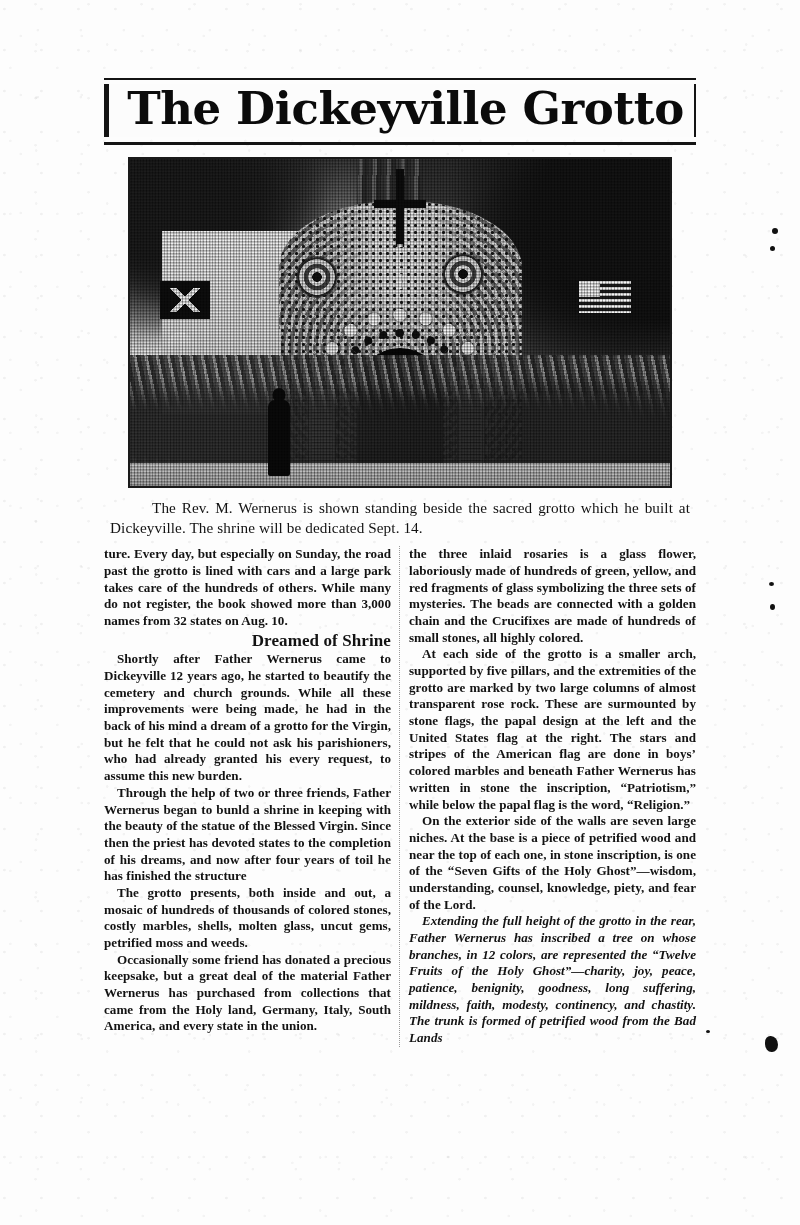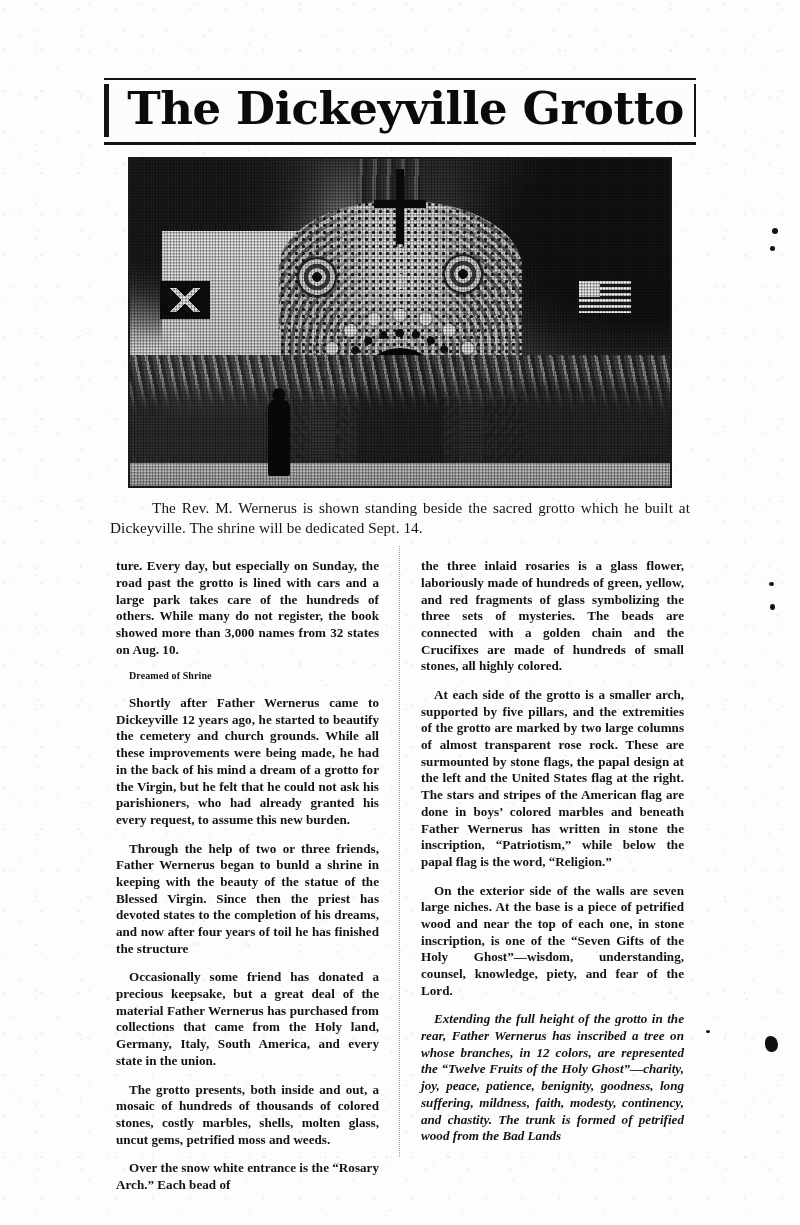--- a/index.html
+++ b/index.html
@@ -318,26 +318,26 @@
     line-height: 1.275;
     text-align: justify;
     text-justify: inter-word;
     letter-spacing: .02px;
     font-family: "Liberation Serif", serif;
     font-weight: 600;
     color: #131313;
   }
   .col.left  { padding-right: 8px; }
   .col.right { padding-left: 9px; border-left: 1px dotted #9a9a9a; }
-  .col p { margin: 12px; text-indent: 13px; }
+  .col p { margin: 0; text-indent: 13px; }
   .col p.noindent { text-indent: 0; }
   .subhead {
-    text-align: left;
+    text-align: right;
     font-weight: 700;
-    font-size: 10px;
+    font-size: 17px;
     margin: 1px 0 0 0;
     text-indent: 0;
     letter-spacing: .1px;
   }
 
   
   .blot { position: absolute; background: #111; border-radius: 50%; }
   .speck-field { position: absolute; pointer-events: none; }
 </style>
 </head>
@@ -410,23 +410,22 @@
   <div class="caption">
     <span class="indent"></span><span>The Rev. M. Wernerus is shown standing beside the sacred grotto which he built at Dickeyville.  The shrine will be dedicated Sept. 14.</span>
   </div>
 
   <div class="columns">
     <div class="col left" id="col-left">
         <p class="noindent">ture.  Every day, but especially on Sunday, the road past the grotto is lined with cars and a large park takes care of the hundreds of others.  While many do not register, the book showed more than 3,000 names from 32 states on Aug. 10.</p>
         <p class="subhead">Dreamed of Shrine</p>
         <p>Shortly after Father Wernerus came to Dickeyville 12 years ago, he started to beautify the cemetery and church grounds.  While all these improvements were being made, he had in the back of his mind a dream of a grotto for the Virgin, but he felt that he could not ask his parishioners, who had already granted his every request, to assume this new burden.</p>
         <p>Through the help of two or three friends, Father Wernerus began to bunld a shrine in keeping with the beauty of the statue of the Blessed Virgin.  Since then the priest has devoted states to the completion of his dreams, and now after four years of toil he has finished the structure</p>
+        <p>The grotto presents, both inside and out, a mosaic of hundreds of thousands of colored stones, costly marbles, shells, molten glass, uncut gems, petrified moss and weeds.</p>
         <p>Occasionally some friend has donated a precious keepsake, but a great deal of the material Father Wernerus has purchased from collections that came from the Holy land, Germany, Italy, South America, and every state in the union.</p>
-        <p>The grotto presents, both inside and out, a mosaic of hundreds of thousands of colored stones, costly marbles, shells, molten glass, uncut gems, petrified moss and weeds.</p>
-        <p style="text-align-last: left;">Over the snow white entrance is the “Rosary Arch.”  Each bead of</p>
       </div>
     <div class="col right" id="col-right">
         <p class="noindent">the three inlaid rosaries is a glass flower, laboriously made of hundreds of green, yellow, and red fragments of glass symbolizing the three sets of mysteries.  The beads are connected with a golden chain and the Crucifixes are made of hundreds of small stones, all highly colored.</p>
         <p>At each side of the grotto is a smaller arch, supported by five pillars, and the extremities of the grotto are marked by two large columns of almost transparent rose rock.  These are surmounted by stone flags, the papal design at the left and the United States flag at the right.  The stars and stripes of the American flag are done in boys’ colored marbles and beneath Father Wernerus has written in stone the inscription, “Patriotism,” while below the papal flag is the word, “Religion.”</p>
         <p>On the exterior side of the walls are seven large niches.  At the base is a piece of petrified wood and near the top of each one, in stone inscription, is one of the “Seven Gifts of the Holy Ghost”—wisdom, understanding, counsel, knowledge, piety, and fear of the Lord.</p>
         <p style="text-align-last: left; font-style: italic;">Extending the full height of the grotto in the rear, Father Wernerus has inscribed a tree on whose branches, in 12 colors, are represented the “Twelve Fruits of the Holy Ghost”—charity, joy, peace, patience, benignity, goodness, long suffering, mildness, faith, modesty, continency, and chastity.  The trunk is formed of petrified wood from the Bad Lands</p>
       </div>
   </div>
 
 </div>

